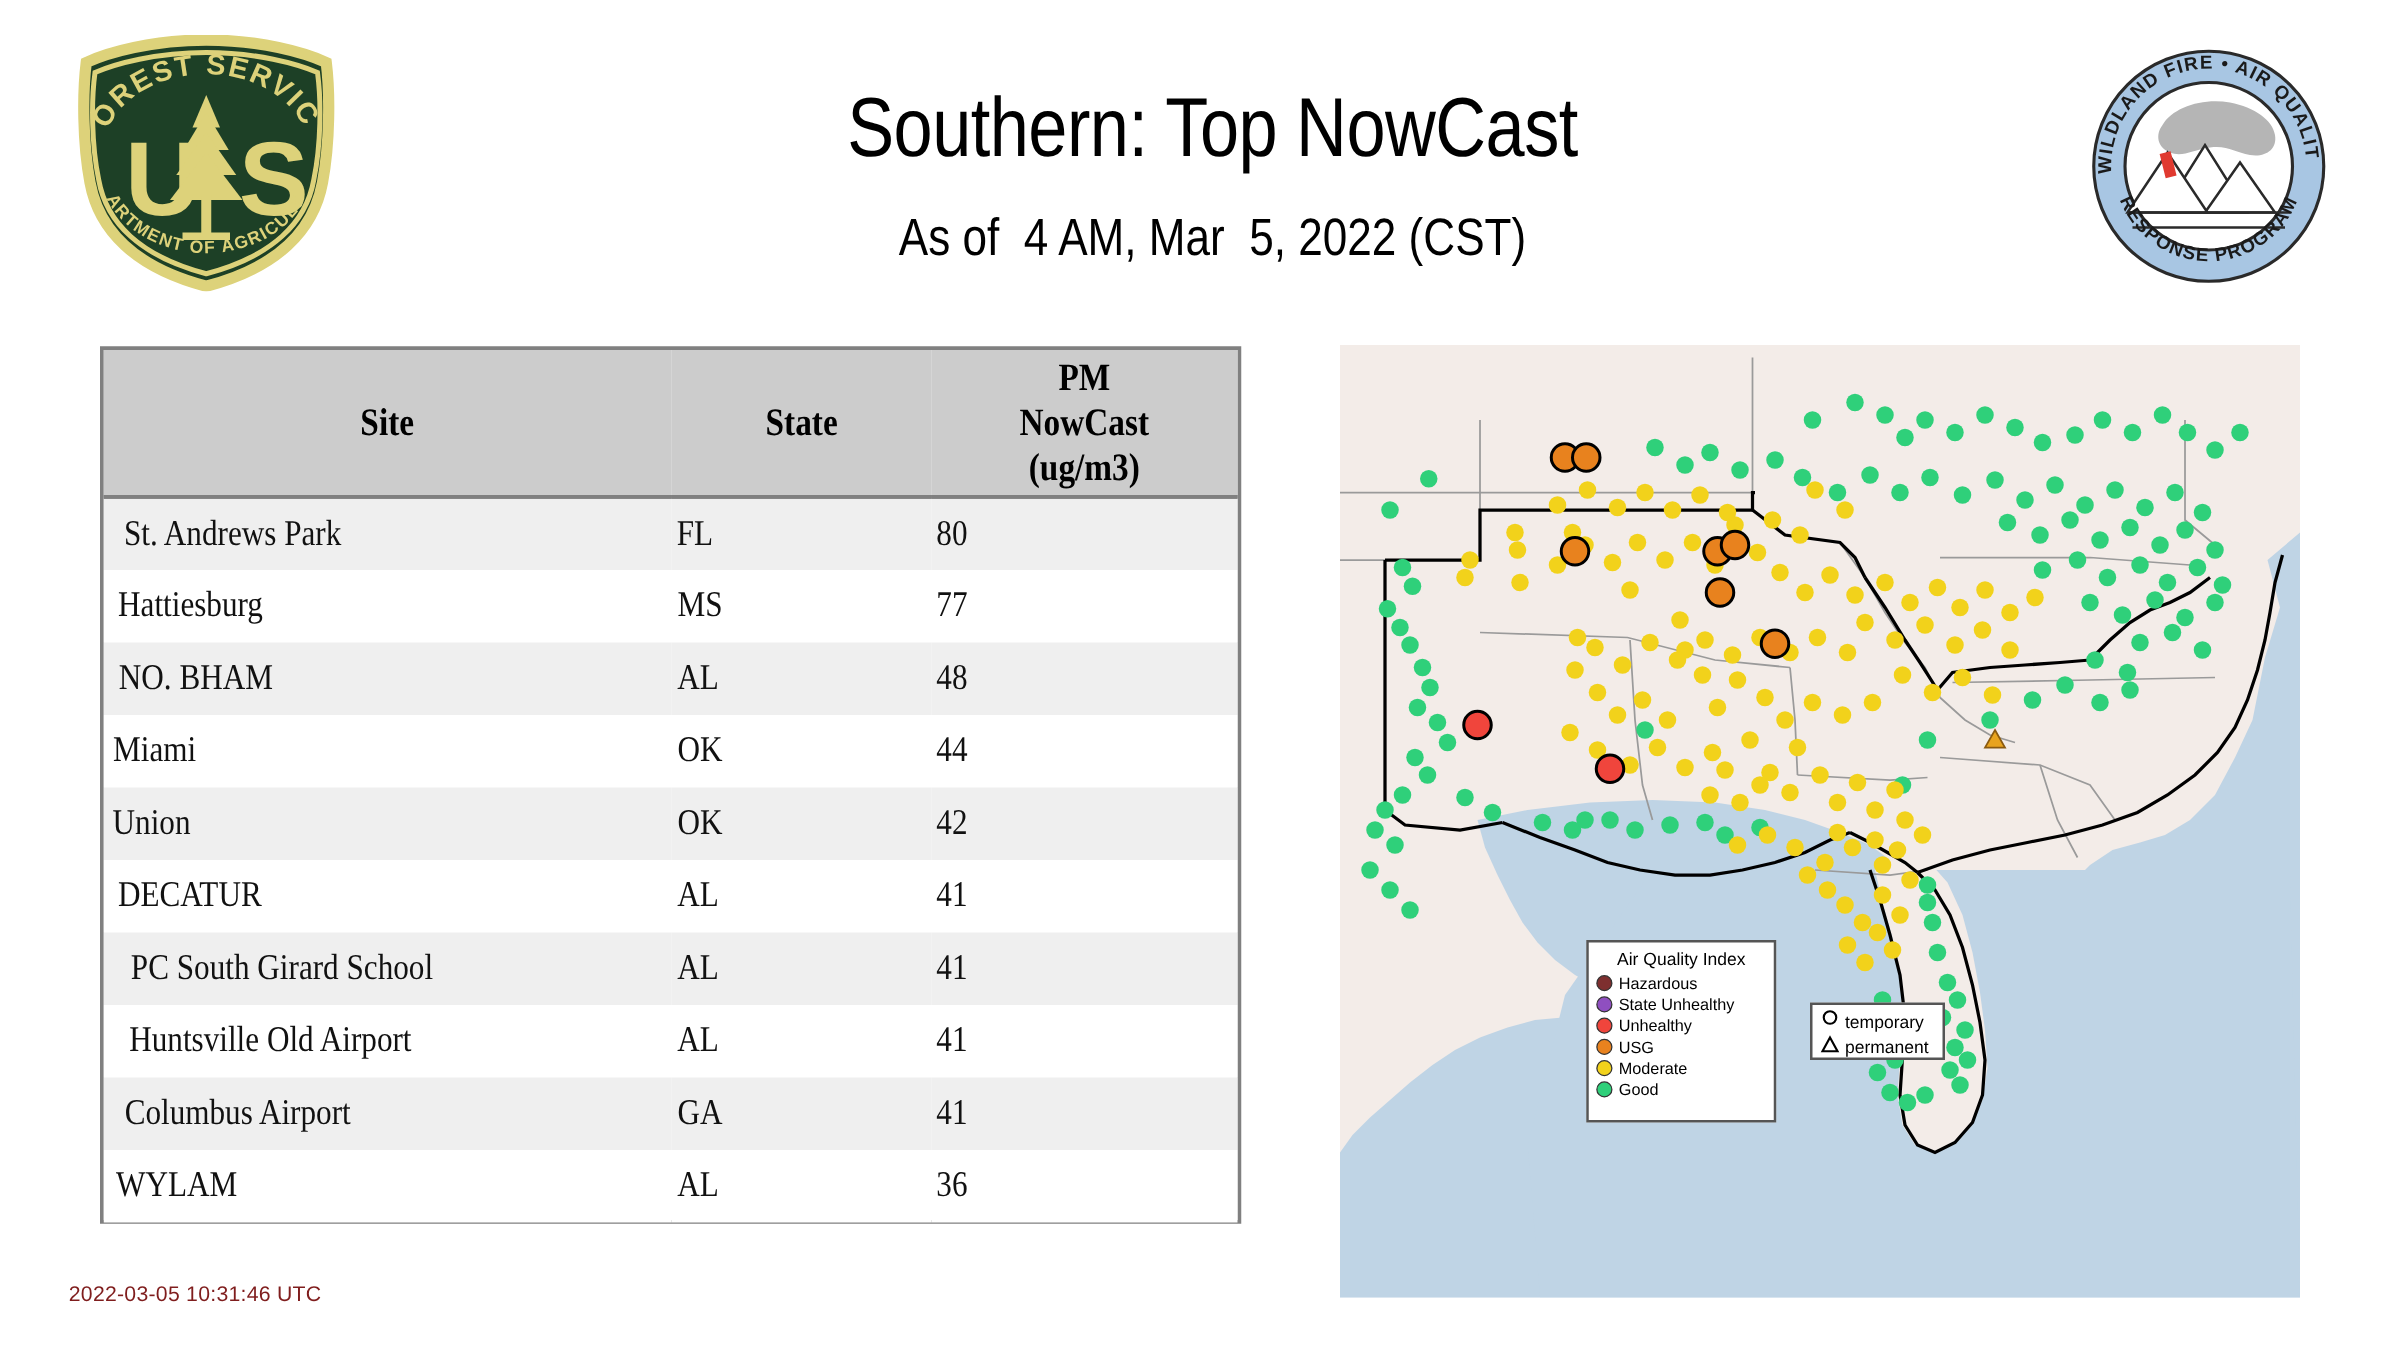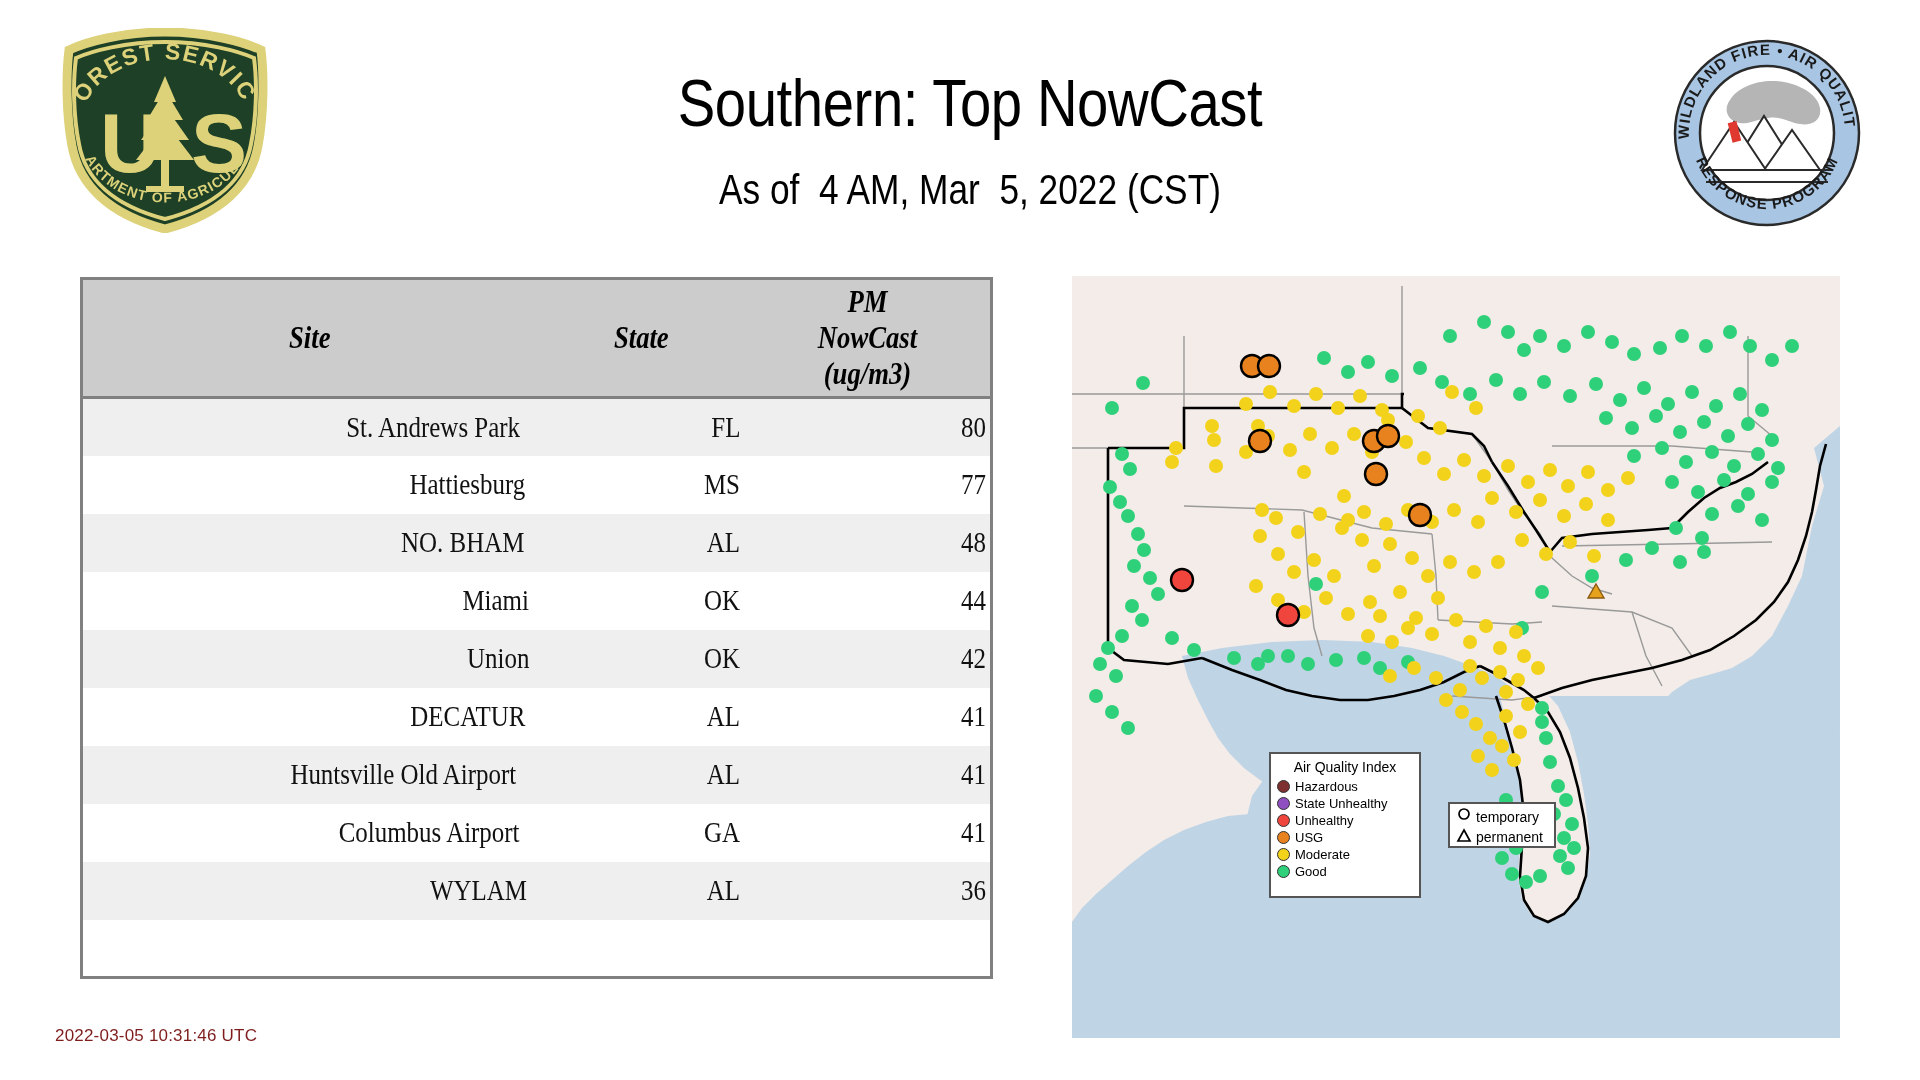--- a/index.html
+++ b/index.html
@@ -45,30 +45,29 @@
     border-bottom: 3px solid #808080;
     font-family: "Liberation Serif", serif;
     font-weight: bold;
     font-size: 31px;
     color: #000;
     height: 117px;
     padding: 4px 2px;
     vertical-align: middle;
     text-align: center;
     transform: none;
-    font-style: italic;
   }
   table#nowcast-table thead th .thinner { display:block; transform: scaleX(0.86); }
   th.col-site  { width: 50%; }
   th.col-state { width: 23%; }
   th.col-pm    { width: 27%; }
   table#nowcast-table tbody td {
     font-family: "Liberation Serif", serif;
     font-size: 29px; color: #111;
-    height: 58px; text-align: right; vertical-align: middle;
+    height: 58px; text-align: left; vertical-align: middle;
     padding: 0 2px;
     border: none;
   }
   table#nowcast-table tbody td .thinner { display:inline-block; transform: scaleX(0.86); transform-origin:center; }
   table#nowcast-table tbody tr:nth-child(odd) { background: #efefef; }
   table#nowcast-table tbody tr:nth-child(even) { background: #ffffff; }
 
   
   #footer-timestamp {
     position: absolute; left: 55px; top: 1026px;
@@ -214,20 +213,25 @@
             <td><span class="thinner">OK</span></td>
             <td><span class="thinner">44</span></td>
           </tr>
           <tr>
             <td><span class="thinner">Union</span></td>
             <td><span class="thinner">OK</span></td>
             <td><span class="thinner">42</span></td>
           </tr>
           <tr>
             <td><span class="thinner">DECATUR</span></td>
+            <td><span class="thinner">AL</span></td>
+            <td><span class="thinner">41</span></td>
+          </tr>
+          <tr>
+            <td><span class="thinner">PC South Girard School</span></td>
             <td><span class="thinner">AL</span></td>
             <td><span class="thinner">41</span></td>
           </tr>
           <tr>
             <td><span class="thinner">Huntsville Old Airport</span></td>
             <td><span class="thinner">AL</span></td>
             <td><span class="thinner">41</span></td>
           </tr>
           <tr>
             <td><span class="thinner">Columbus Airport</span></td>

